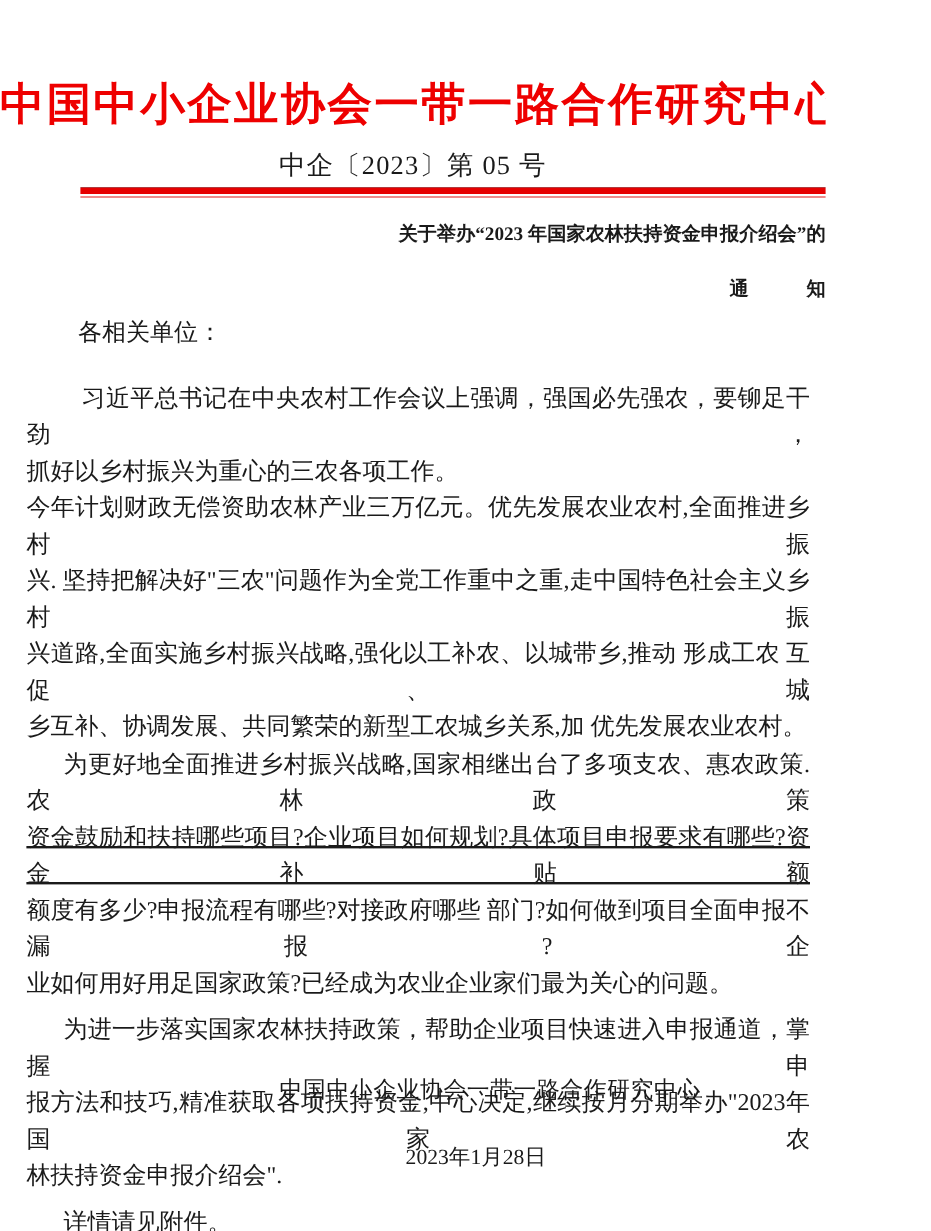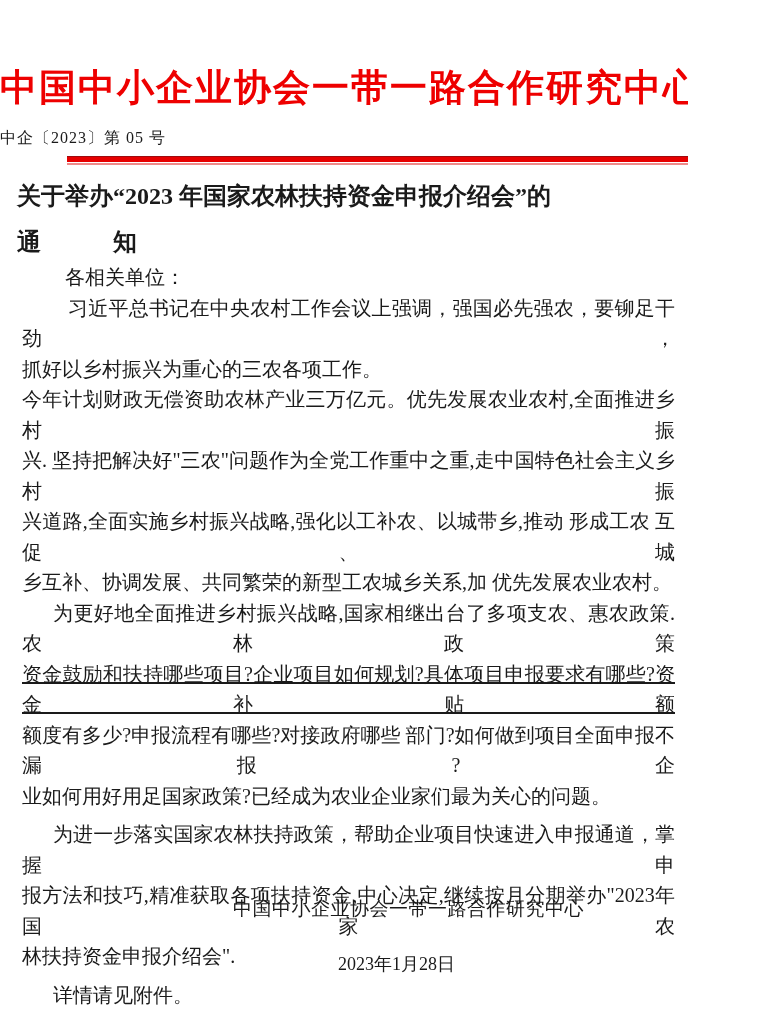--- a/index.html
+++ b/index.html
@@ -27,45 +27,46 @@
     font-weight: bold;
     letter-spacing: 2px;
     color: var(--title_red, #ee0000);
     white-space: nowrap;
   }
   .doc-number {
     position: absolute;
     top: 127px;
     left: 0;
     right: 0;
-    font-size: 16px;
+    text-align: center;
+    font-size: 22px;
     line-height: 22px;
     letter-spacing: 1px;
   }
   .red-divider {
     position: absolute;
     top: 156px;
     left: 67px;
     width: 648px;
     height: 9px;
     background: linear-gradient(
       to bottom,
       var(--divider_dark, #9e0b0f) 0px, var(--divider_dark, #9e0b0f) 1px,
       var(--divider_red, #e60000) 1px, var(--divider_red, #e60000) 6px,
       #ffffff 6px, #ffffff 7px,
       var(--divider_pink, #ef8a8a) 7px, var(--divider_pink, #ef8a8a) 9px
     );
   }
   .notice-title {
     position: absolute;
     top: 181px;
-    left: 17px;
+    left: 4px;
     right: 0;
-    text-align: left;
-    font-size: 24px;
+    text-align: right;
+    font-size: 16px;
     font-weight: bold;
     line-height: 30px;
   }
   .notice-title .t-line2 {
     margin-top: 16px;
   }
   .body-text {
     position: absolute;
     top: 262px;
     left: 0;
@@ -111,21 +112,21 @@
 
   <div class="red-divider"></div>
 
   <div class="notice-title">
     <div class="t-line1">关于举办“2023 年国家农林扶持资金申报介绍会”的</div>
     <div class="t-line2">通　　　知</div>
   </div>
 
   <div class="body-text" id="body-lines">
       <div class="body-line" style="text-indent: 43px;">各相关单位：</div>
-      <div class="body-line justified" style="text-indent: 46px; ">习近平总书记在中央农村工作会议上强调，强国必先强农，要铆足干劲，</div>
+      <div class="body-line justified" style="text-indent: 46px; margin-top: 24px;">习近平总书记在中央农村工作会议上强调，强国必先强农，要铆足干劲，</div>
       <div class="body-line" style="text-indent: 0px;">抓好以乡村振兴为重心的三农各项工作。</div>
       <div class="body-line justified" style="text-indent: 0px;">今年计划财政无偿资助农林产业三万亿元。优先发展农业农村,全面推进乡村振</div>
       <div class="body-line justified" style="text-indent: 0px;">兴. 坚持把解决好"三农"问题作为全党工作重中之重,走中国特色社会主义乡村 振</div>
       <div class="body-line justified" style="text-indent: 0px;">兴道路,全面实施乡村振兴战略,强化以工补农、以城带乡,推动 形成工农 互促、城</div>
       <div class="body-line" style="text-indent: 0px;">乡互补、协调发展、共同繁荣的新型工农城乡关系,加 优先发展农业农村。</div>
       <div class="body-line justified" style="text-indent: 31px;">为更好地全面推进乡村振兴战略,国家相继出台了多项支农、惠农政策.农林政策</div>
       <div class="body-line justified" style="text-indent: 0px; text-decoration: underline;">资金鼓励和扶持哪些项目?企业项目如何规划?具体项目申报要求有哪些?资金补贴额</div>
       <div class="body-line justified" style="text-indent: 0px; font-family: Liberation Serif, serif;">额度有多少?申报流程有哪些?对接政府哪些 部门?如何做到项目全面申报不漏报?企</div>
       <div class="body-line" style="text-indent: 0px;">业如何用好用足国家政策?已经成为农业企业家们最为关心的问题。</div>
       <div class="body-line justified" style="text-indent: 31px; margin-top: 8px;">为进一步落实国家农林扶持政策，帮助企业项目快速进入申报通道，掌握申</div>

